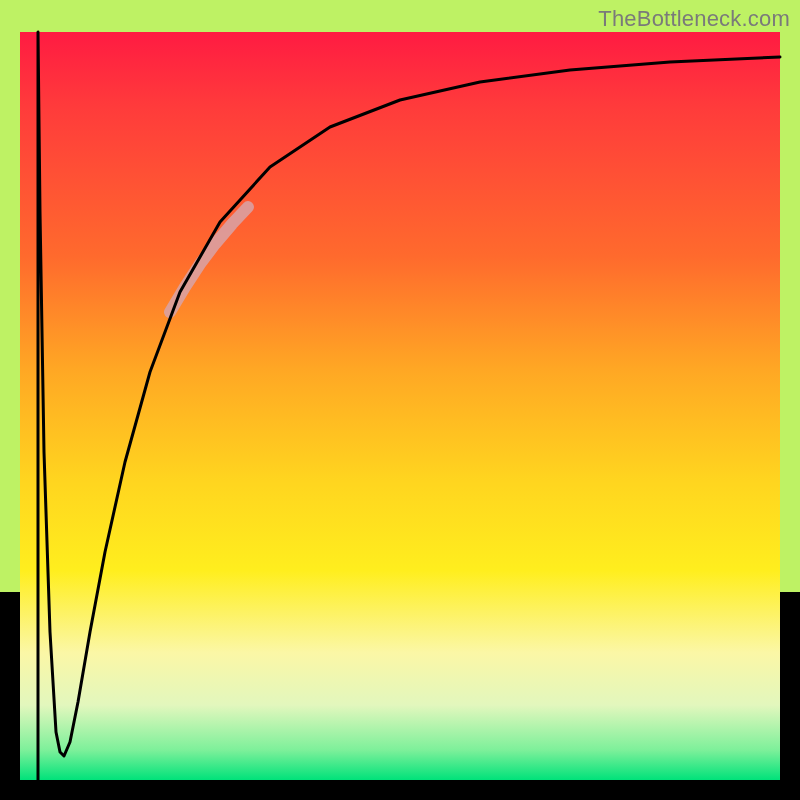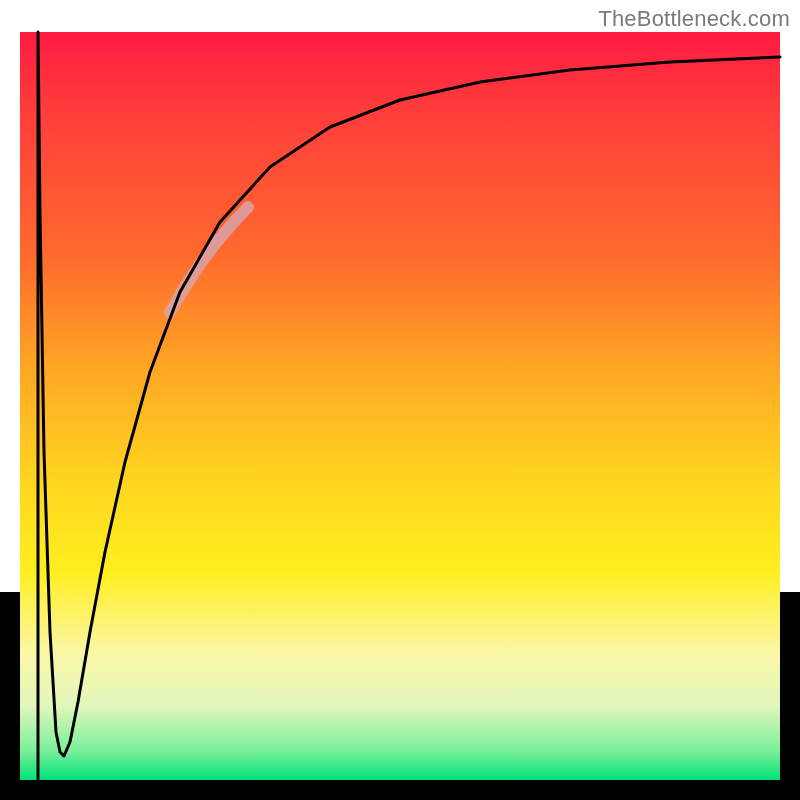--- a/index.html
+++ b/index.html
@@ -8,21 +8,21 @@
     width: 800px;
     height: 800px;
     overflow: hidden;
     background: #000;
     font-family: Arial, Helvetica, sans-serif;
   }
   .frame {
     position: absolute;
     left: 0; top: 0;
     width: 800px; height: 592px;
-    background: #ffffff;
+    background: #bef264;
   }
   .plot-area {
     position: absolute;
     left: 20px;
     top: 32px;
     width: 760px;
     height: 748px;
     
     background: linear-gradient(to bottom,
       #ff1b42 0%,

